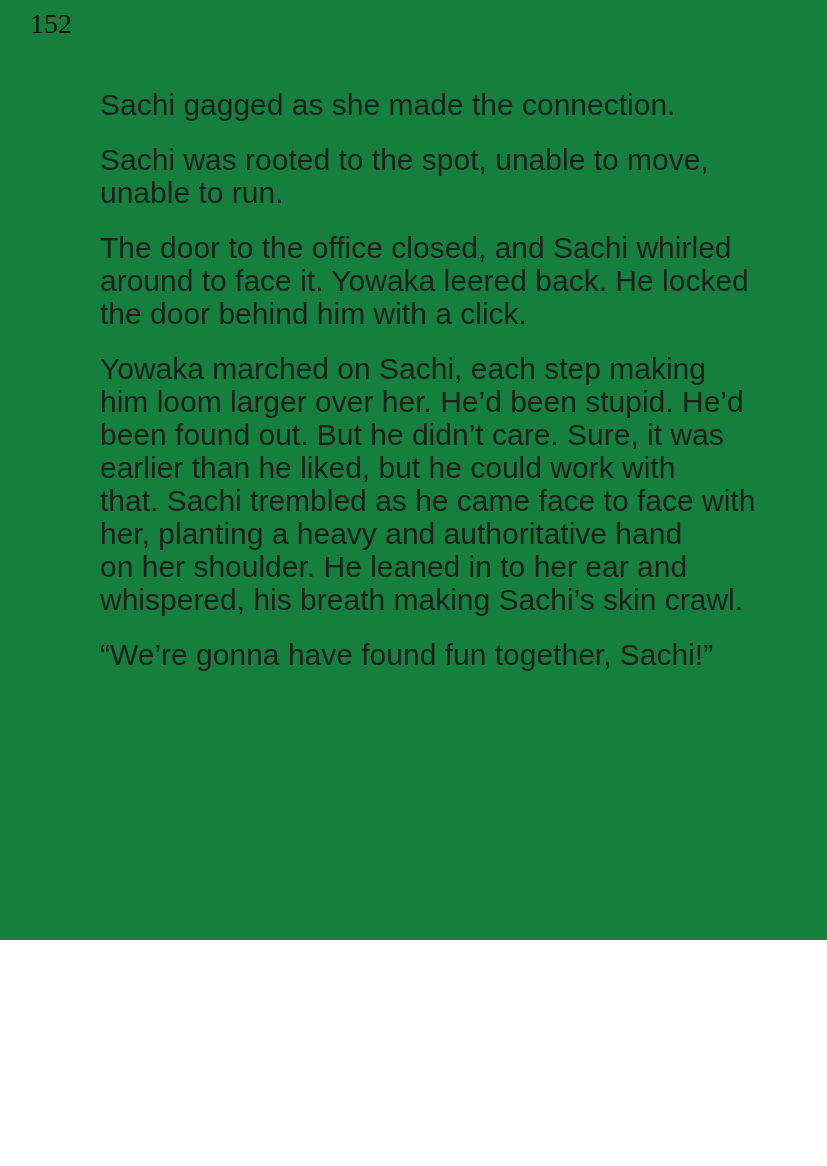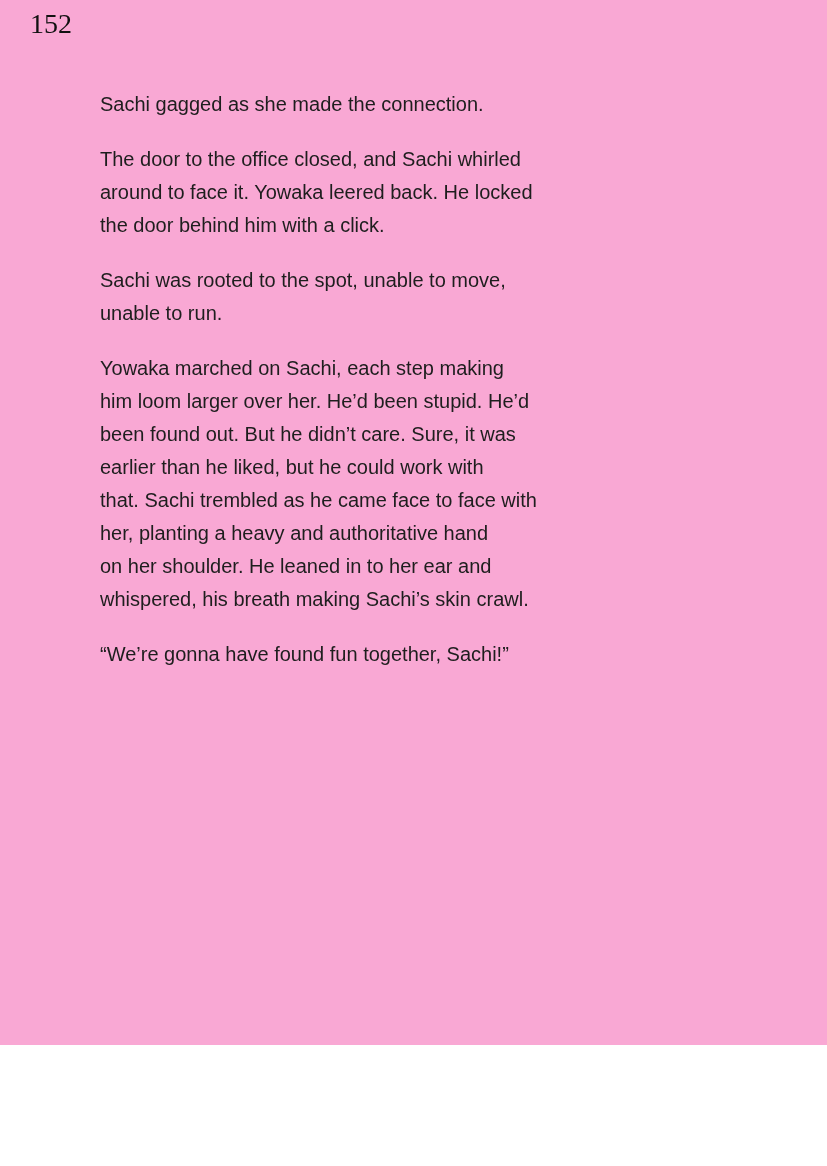--- a/index.html
+++ b/index.html
@@ -3,60 +3,60 @@
 <meta charset="utf-8">
 <style>
   html, body {
     margin: 0;
     padding: 0;
     background: #ffffff;
   }
   .page {
     position: relative;
     width: 827px;
-    height: 1045px;
-    background: #f9a8d4;
+    height: 940px;
+    background: #15803d;
     overflow: hidden;
   }
   .page-number {
     position: absolute;
     left: 30px;
     top: 8px;
     font-family: "Liberation Serif", serif;
     font-size: 28px;
     color: #111111;
   }
   .content {
     position: absolute;
     left: 100px;
     top: 88px;
     width: 700px;
   }
   .content p {
     margin: 0 0 22px 0;
     font-family: "Liberation Sans", sans-serif;
-    font-size: 20px;
+    font-size: 30px;
     line-height: 33px;
     color: #1e1e1e;
     white-space: pre; 
   }
 </style>
 </head>
 <body>
 
 <div class="page">
   <div class="page-number">152</div>
 
   <div class="content">
     <p>Sachi gagged as she made the connection.</p>
+    <p>Sachi was rooted to the spot, unable to move,
+unable to run.</p>
     <p>The door to the office closed, and Sachi whirled
 around to face it. Yowaka leered back. He locked
 the door behind him with a click.</p>
-    <p>Sachi was rooted to the spot, unable to move,
-unable to run.</p>
     <p>Yowaka marched on Sachi, each step making
 him loom larger over her. He’d been stupid. He’d
 been found out. But he didn’t care. Sure, it was
 earlier than he liked, but he could work with
 that. Sachi trembled as he came face to face with
 her, planting a heavy and authoritative hand
 on her shoulder. He leaned in to her ear and
 whispered, his breath making Sachi’s skin crawl.</p>
     <p>“We’re gonna have found fun together, Sachi!”</p>
   </div>

